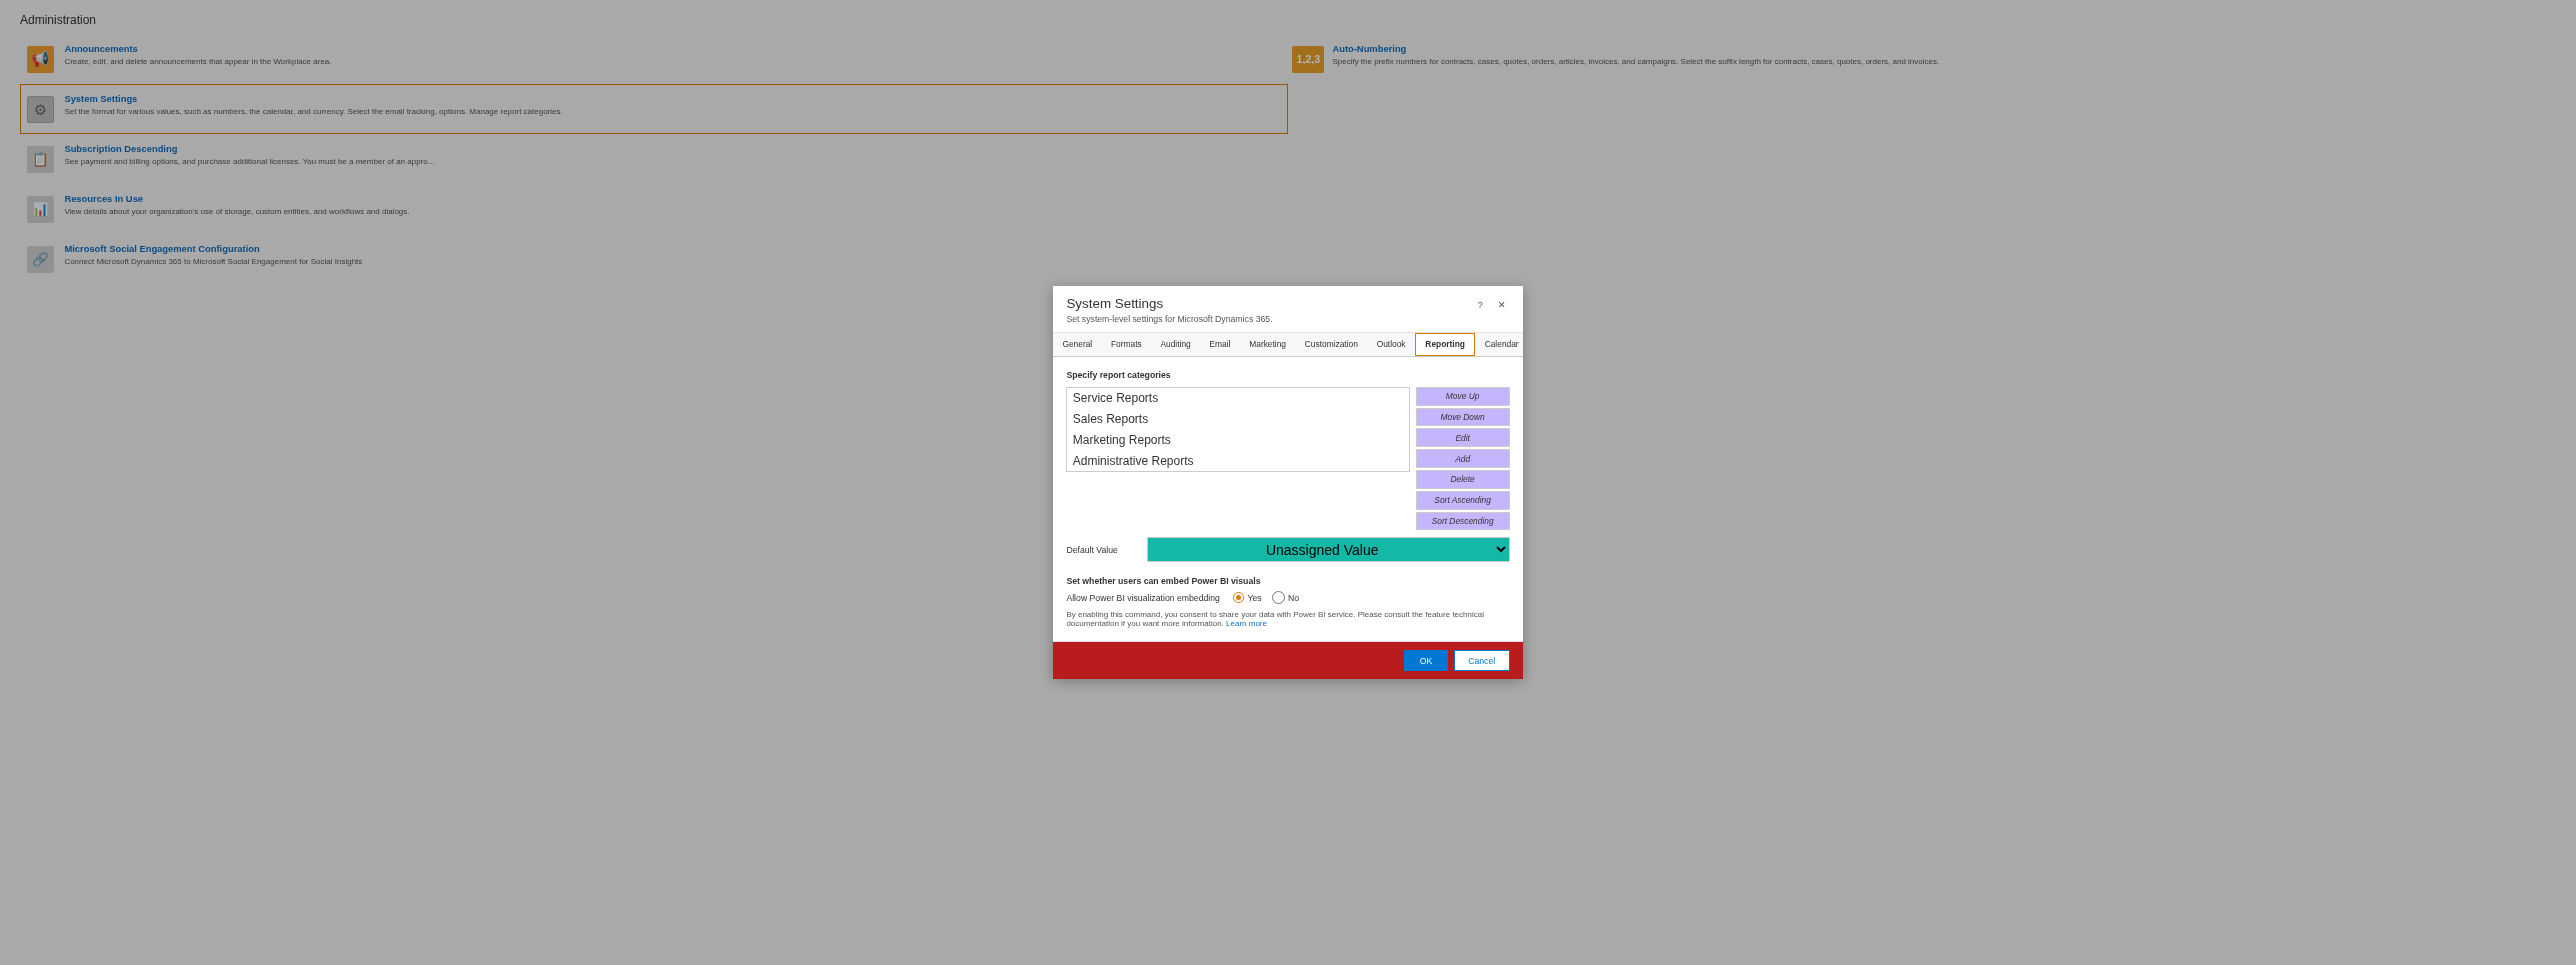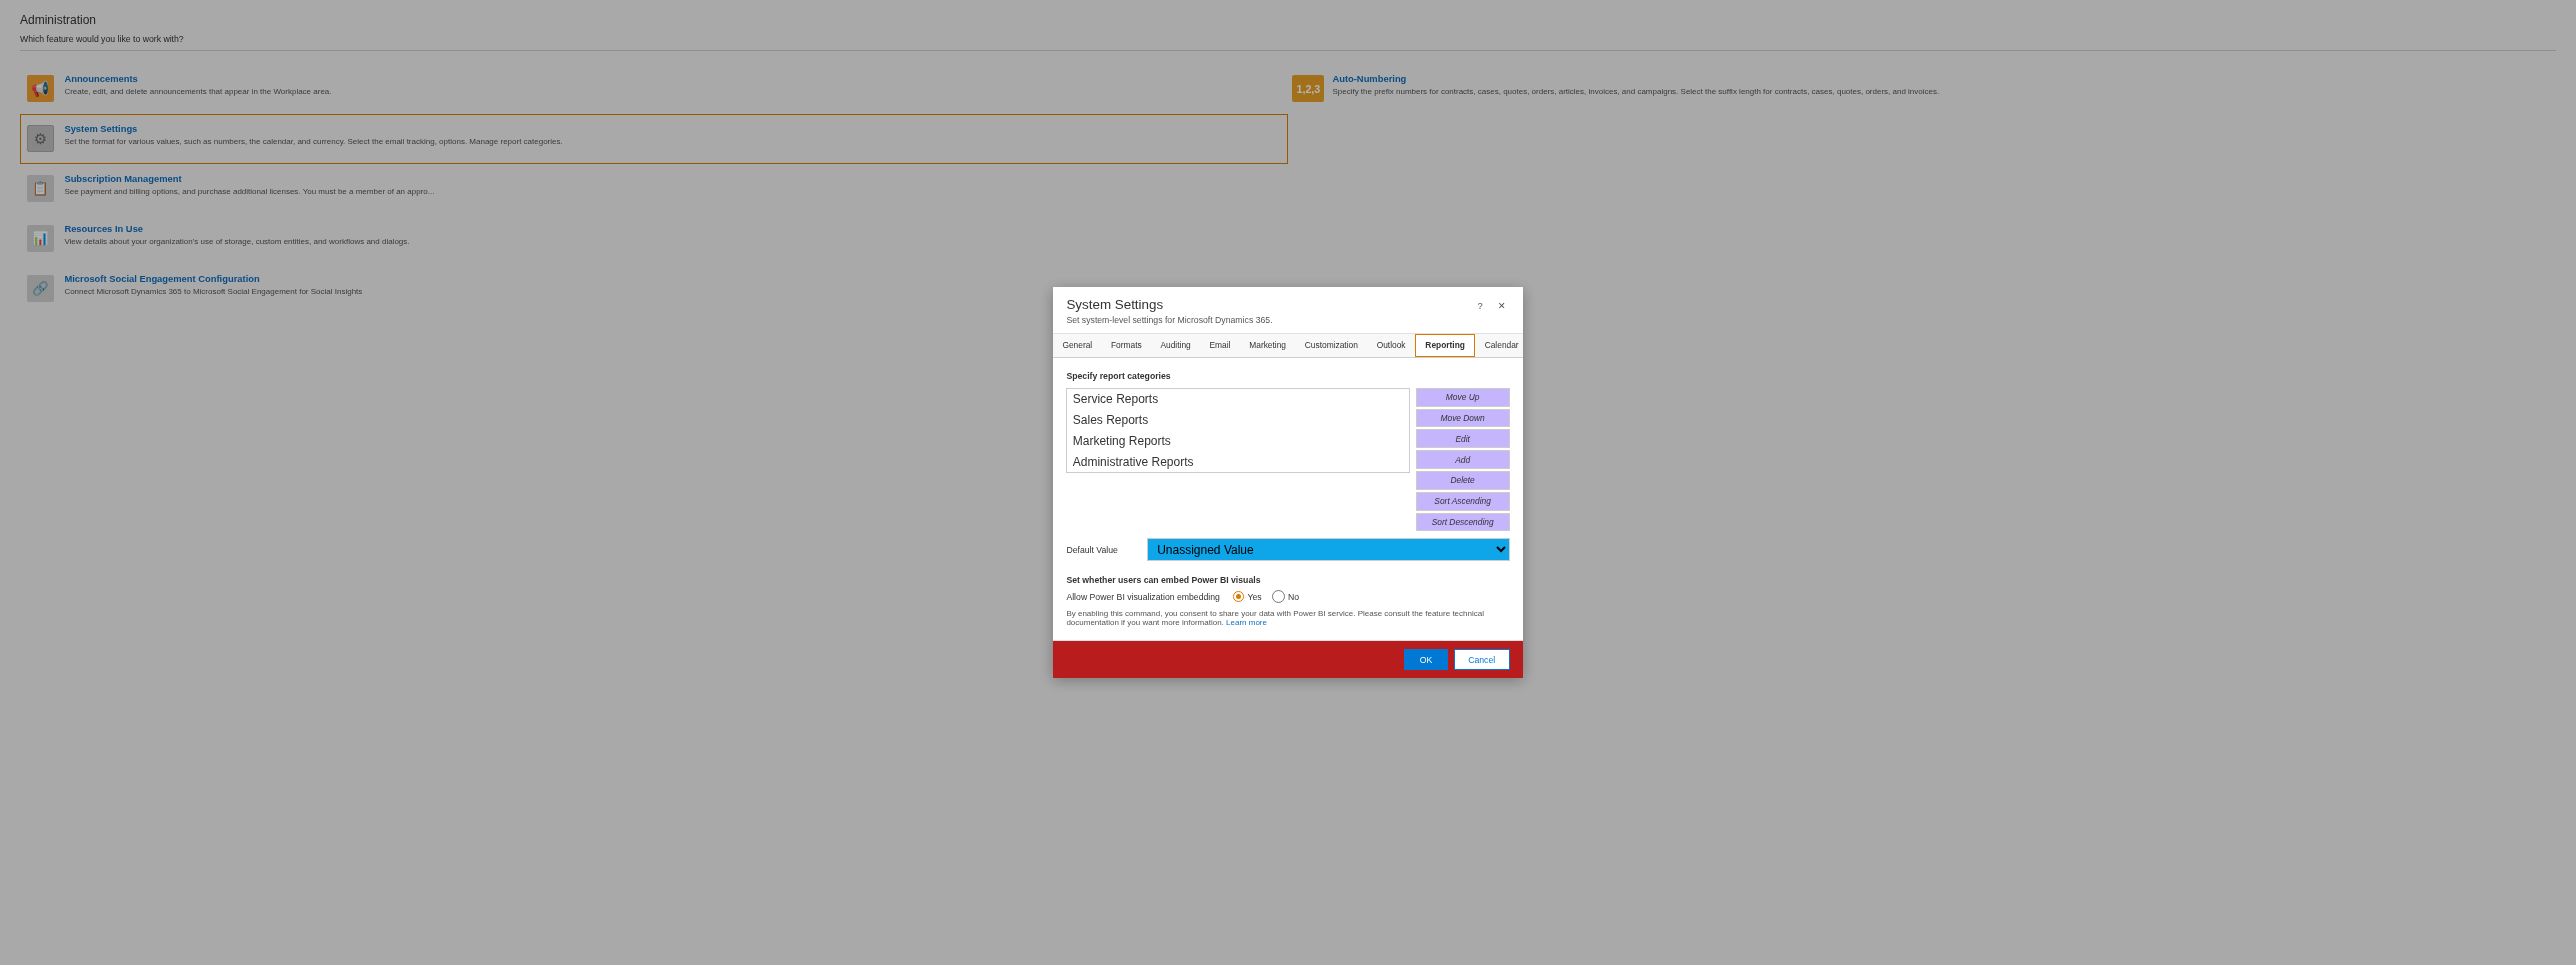--- a/index.html
+++ b/index.html
@@ -310,23 +310,24 @@
     .default-value-label {
       font-size: 8.7px;
       color: #333;
       min-width: 67px;
     }
 
     .default-value-select {
       flex: 1;
       padding: 2.7px 5.4px;
       border: 0.7px solid #ccc;
-      font-size: 12px;
-      background: #0ea5e9;
-      cursor: pointer;
+      font-size: 14px;
+      background: #14b8a6;
+      cursor: pointer;
+      text-align: center;
     }
 
     
     .powerbi-section {
       margin-top: 13.4px;
     }
 
     .powerbi-title {
       font-size: 8.7px;
       font-weight: 600;
@@ -421,21 +422,20 @@
       border: 0.7px solid #0078d4;
       font-size: 8.7px;
       cursor: pointer;
     }
   </style>
 </head>
 <body>
 
 <div class="admin-page">
   <h1 class="admin-title">Administration</h1>
-  <div class="admin-subtitle">Which feature would you like to work with?</div>
 
   <div class="admin-grid">
 
     <div>
 
       <div class="admin-item">
         <div class="admin-item-icon">
           <div class="icon-announcements">📢</div>
         </div>
         <div class="admin-item-text">
@@ -452,21 +452,21 @@
           <h3>System Settings</h3>
           <p>Set the format for various values, such as numbers, the calendar, and currency. Select the email tracking, options. Manage report categories.</p>
         </div>
       </div>
 
       <div class="admin-item">
         <div class="admin-item-icon">
           <div class="icon-subscription">📋</div>
         </div>
         <div class="admin-item-text">
-          <h3>Subscription Management</h3>
+          <h3>Subscription Descending</h3>
           <p>See payment and billing options, and purchase additional licenses. You must be a member of an appro...</p>
         </div>
       </div>
 
       <div class="admin-item">
         <div class="admin-item-icon">
           <div class="icon-resources">📊</div>
         </div>
         <div class="admin-item-text">
           <h3>Resources In Use</h3>

